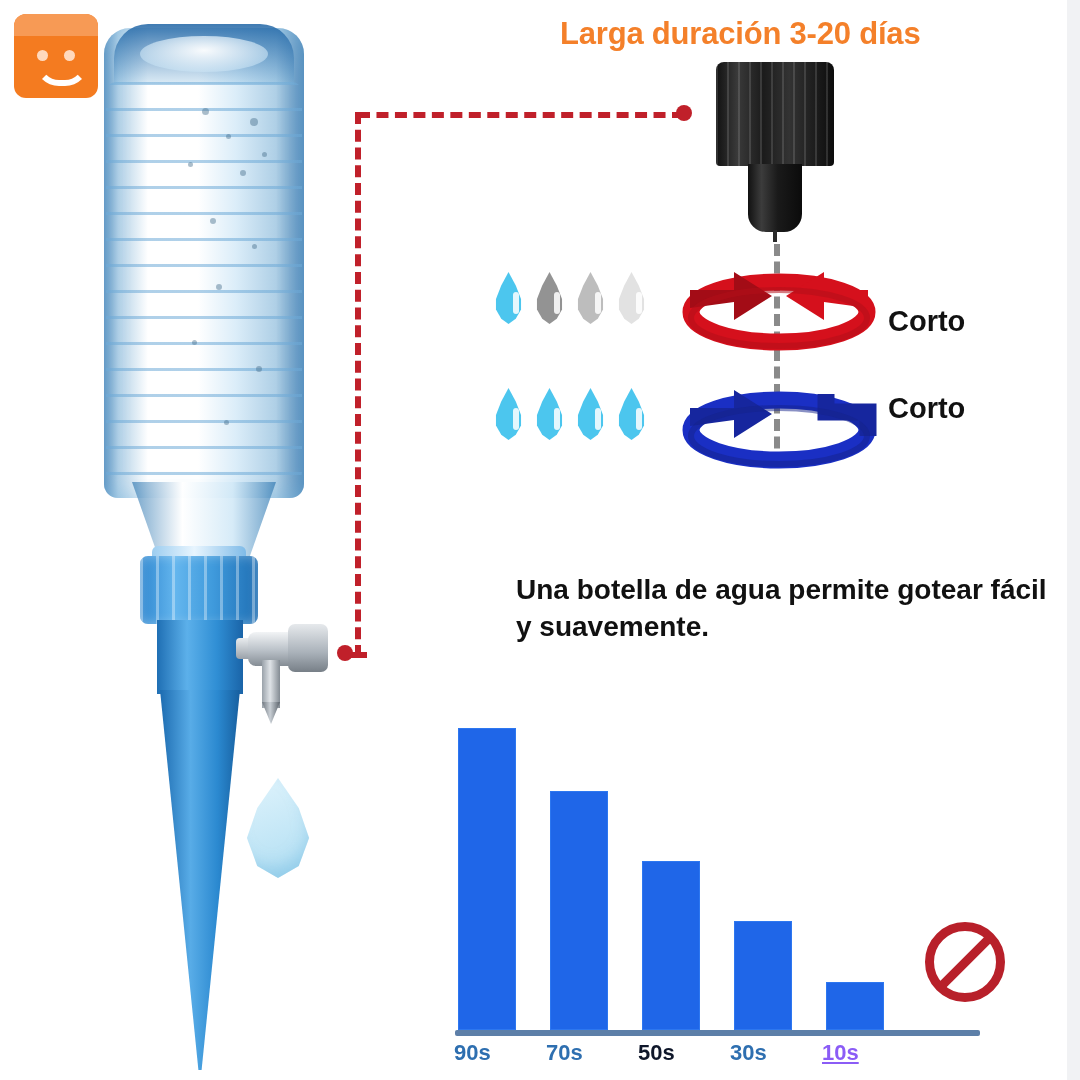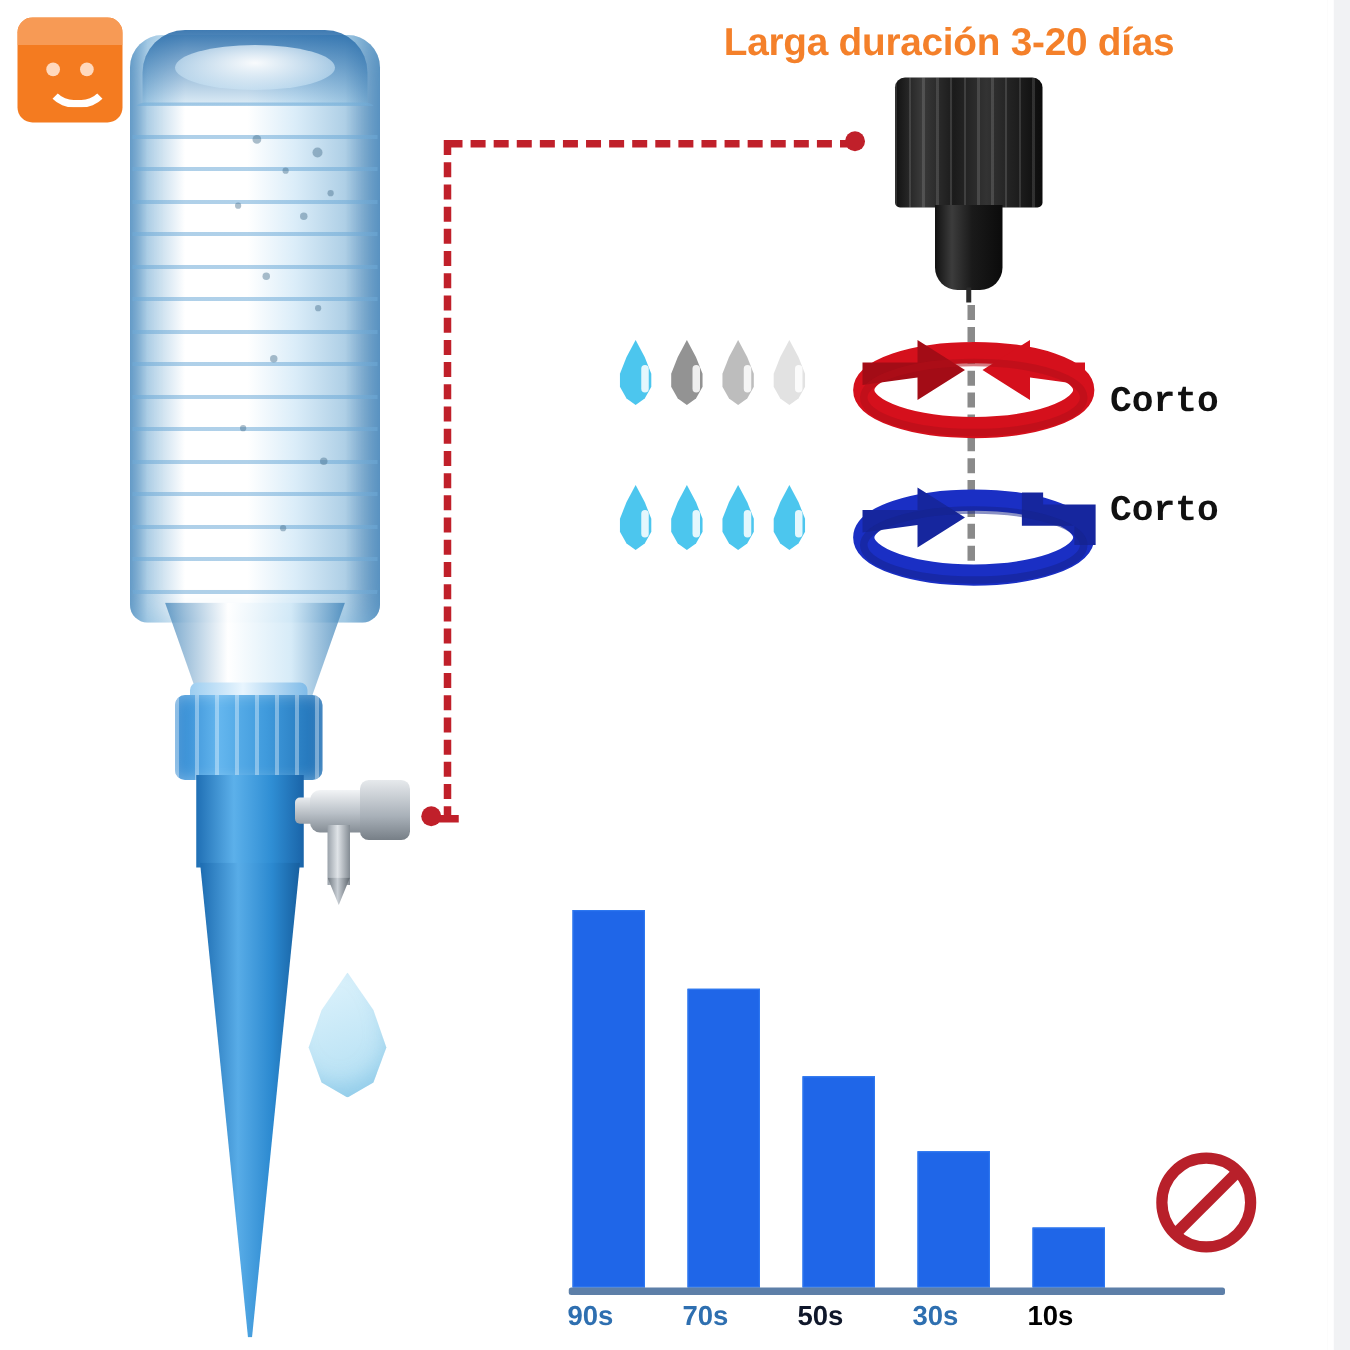--- a/index.html
+++ b/index.html
@@ -91,21 +91,21 @@
   .dash-v{position:absolute;left:355px;top:112px;width:0;height:545px;
      border-left:6px dashed #c0202a;}
   .dash-h2{position:absolute;left:345px;top:652px;width:22px;height:0;
      border-top:6px dashed #c0202a;}
   .dot{position:absolute;width:16px;height:16px;border-radius:50%;background:#c0202a;}
   .dot.end-top{left:676px;top:105px;}
   .dot.end-bottom{left:337px;top:645px;}
 
   
   .headline{position:absolute;left:560px;top:16px;width:420px;
-     color:#f4802a;font-size:31px;font-weight:bold;letter-spacing:-.2px;margin-left:19px;}
+     color:#f4802a;font-size:31px;font-weight:bold;letter-spacing:-.2px;}
 
   
   .knob{position:absolute;left:716px;top:62px;width:118px;height:104px;border-radius:8px 8px 4px 4px;
      background:linear-gradient(90deg,#111,#3a3a3a 18%,#1b1b1b 40%,#333 62%,#0c0c0c 100%);}
   .knob-ribs{position:absolute;left:0;top:0;width:100%;height:100%;border-radius:8px 8px 4px 4px;
      background:repeating-linear-gradient(90deg,rgba(255,255,255,.13) 0 2px,rgba(0,0,0,0) 2px 11px);}
   .knob-stem{position:absolute;left:748px;top:164px;width:54px;height:68px;border-radius:0 0 18px 18px;
      background:linear-gradient(90deg,#111,#3c3c3c 25%,#1a1a1a 55%,#0b0b0b);}
   .knob-pin{position:absolute;left:773px;top:230px;width:4px;height:12px;background:#2a2a2a;}
 
@@ -114,21 +114,21 @@
      border-left:6px dashed #8a8a8a;}
 
   
   .drop{position:absolute;width:33px;height:52px;
      clip-path:polygon(50% 0%,72% 26%,88% 52%,88% 72%,72% 90%,50% 100%,28% 90%,12% 72%,12% 52%,28% 26%);}
   .drop .gloss{position:absolute;right:6px;top:20px;width:6px;height:22px;border-radius:4px;
      background:rgba(255,255,255,.85);}
 
   
   .rot{position:absolute;width:206px;height:92px;}
-  .rot-label{position:absolute;font-size:29px;font-weight:bold;color:#111;font-family:Liberation Mono, monospace;}
+  .rot-label{position:absolute;font-size:29px;font-weight:bold;color:#111;}
 
   
   .sub-title{position:absolute;left:516px;top:510px;width:520px;
      color:#f4802a;font-size:31px;font-weight:bold;}
   .sub-body{position:absolute;left:516px;top:572px;width:540px;
      color:#111;font-size:28px;font-weight:bold;line-height:1.32;}
 
   
   .chart{position:absolute;left:440px;top:700px;width:560px;height:380px;}
   .bar{position:absolute;background:#1f66e8;border:1px solid #2d77f0;box-sizing:border-box;}
@@ -245,36 +245,37 @@
     <svg width="206" height="92" viewBox="0 0 206 92">
       <ellipse cx="103" cy="52" rx="88" ry="30" fill="none" stroke="#1a2fc4" stroke-width="17"></ellipse>
       <path d="M14 48 L14 30 L58 30 L58 12 L96 36 L58 60 L58 42 Z" fill="#16269e"></path>
       <path d="M192 48 L192 30 L148 30 L148 12 L186 36 L148 60 L148 42 Z" fill="#1a2fc4" opacity="0"></path>
       <path d="M150 16 L150 34 L192 34 L192 58" fill="none" stroke="#16269e" stroke-width="17"></path>
       <ellipse cx="103" cy="58" rx="88" ry="28" fill="none" stroke="#13218a" stroke-width="6" opacity=".5"></ellipse>
     </svg>
   </div>
   <div class="rot-label" style="left:888px;top:392px;">Corto</div>
 
+  <div class="sub-body">Una botella de agua permite gotear fácil y suavemente.</div>
 
   <div class="chart">
     <div id="bars">
         <div class="bar" style="left: 18px; width: 58px; height: 302px; top: 28px; background: rgb(31, 102, 232);"></div>
         <div class="bar" style="left: 110px; width: 58px; height: 239px; top: 91px; background: rgb(31, 102, 232);"></div>
         <div class="bar" style="left: 202px; width: 58px; height: 169px; top: 161px; background: rgb(31, 102, 232);"></div>
         <div class="bar" style="left: 294px; width: 58px; height: 109px; top: 221px; background: rgb(31, 102, 232);"></div>
         <div class="bar" style="left: 386px; width: 58px; height: 48px; top: 282px; background: rgb(31, 102, 232);"></div>
       </div>
     <div class="baseline"></div>
     <div id="ticks">
         <div class="tick" style="left: 14px; color: rgb(46, 111, 176);">90s</div>
         <div class="tick" style="left: 106px; color: rgb(46, 111, 176);">70s</div>
         <div class="tick" style="left: 198px; color: #0f172a;">50s</div>
         <div class="tick" style="left: 290px; color: rgb(46, 111, 176);">30s</div>
-        <div class="tick" style="left: 382px; color: #000000;">10s</div>
+        <div class="tick" style="left: 382px; color: #8b5cf6; text-decoration: underline;">10s</div>
       </div>
     <div class="noent">
       <div class="noent-bar"></div>
     </div>
   </div>
 
   <div class="edge-strip"></div>
   <div class="edge-strip-inner"></div>
 </div>
 

